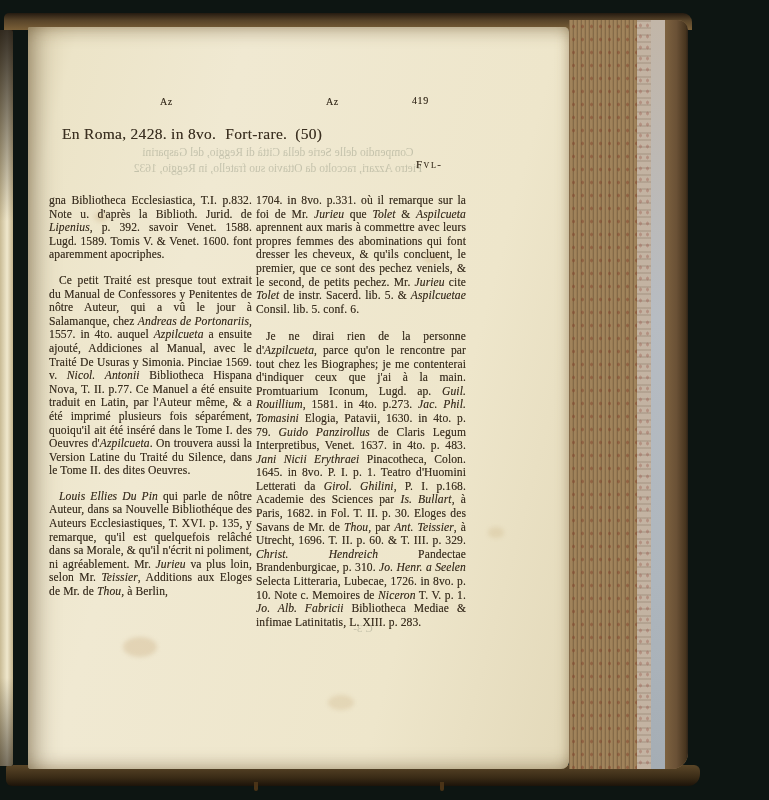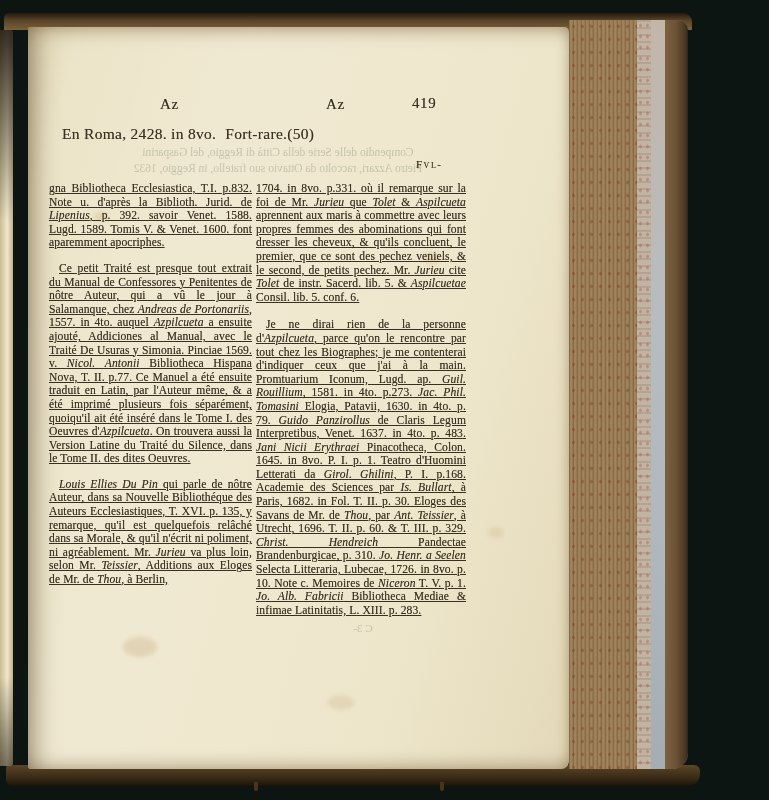--- a/index.html
+++ b/index.html
@@ -72,47 +72,47 @@
       inset 0 -14px 18px -12px rgba(110,85,45,.4);
   }
   .fox{position:absolute;border-radius:50%;filter:blur(2px);z-index:0;}
   .fox.f1{left:95px;top:610px;width:34px;height:20px;background:rgba(176,132,70,.20);}
   .fox.f2{left:395px;top:225px;width:18px;height:12px;background:rgba(176,132,70,.18);}
   .fox.f3{left:300px;top:668px;width:26px;height:15px;background:rgba(176,132,70,.16);}
   .fox.f4{left:66px;top:185px;width:14px;height:10px;background:rgba(176,132,70,.18);}
   .fox.f5{left:460px;top:500px;width:16px;height:11px;background:rgba(176,132,70,.15);}
   
   .ink{color:#3a2f20;text-shadow:0 0 .5px rgba(58,47,32,.55);}
-  .running-head span{position:absolute;font-size:15px;letter-spacing:.6px;}
+  .running-head span{position:absolute;font-size:10px;letter-spacing:.6px;}
   .rh-az1{left:132px;top:69px;}
   .rh-az2{left:298px;top:69px;}
   .rh-num{left:384px;top:68px;letter-spacing:1.2px;}
   .title-line{
     position:absolute;left:34px;top:98px;font-size:15.5px;letter-spacing:.3px;white-space:nowrap;
   }
   .title-line .t-it{margin-left:9px;}
-  .title-line .t-note{}
+  .title-line .t-note{margin-left:8px;}
   .catchword{
     position:absolute;left:388px;top:131px;font-size:11px;
     font-variant:small-caps;letter-spacing:1.5px;
   }
   .bleed{
     position:absolute;transform:scaleX(-1);color:rgba(108,118,100,.33);
     filter:blur(.6px);font-size:11.5px;white-space:nowrap;pointer-events:none;
   }
   .bleed.b1{left:40px;top:119px;width:420px;text-align:center;}
   .bleed.b2{left:40px;top:135px;width:420px;text-align:center;}
   .bleed.b3{left:230px;top:595px;width:210px;text-align:center;font-size:11px;}
   .col{
     position:absolute;top:155px;font-size:11.6px;line-height:13.6px;
     text-align:justify;letter-spacing:.1px;
   }
   .col-left{left:21px;width:203px;}
   .col-right{left:228px;width:210px;}
-  .col p{margin:0 0 12px;text-indent:10px;text-decoration:underline;}
+  .col p{margin:12px 0 12px;text-indent:10px;}
   .col p.no-indent{text-indent:0;}
   .col-left p.extra-gap{margin-top:9px;}
   .col-right p.extra-gap{margin-top:14px;}
   i{font-style:italic;}
 </style>
 </head>
 <body>
 
 <div class="scene">
 

